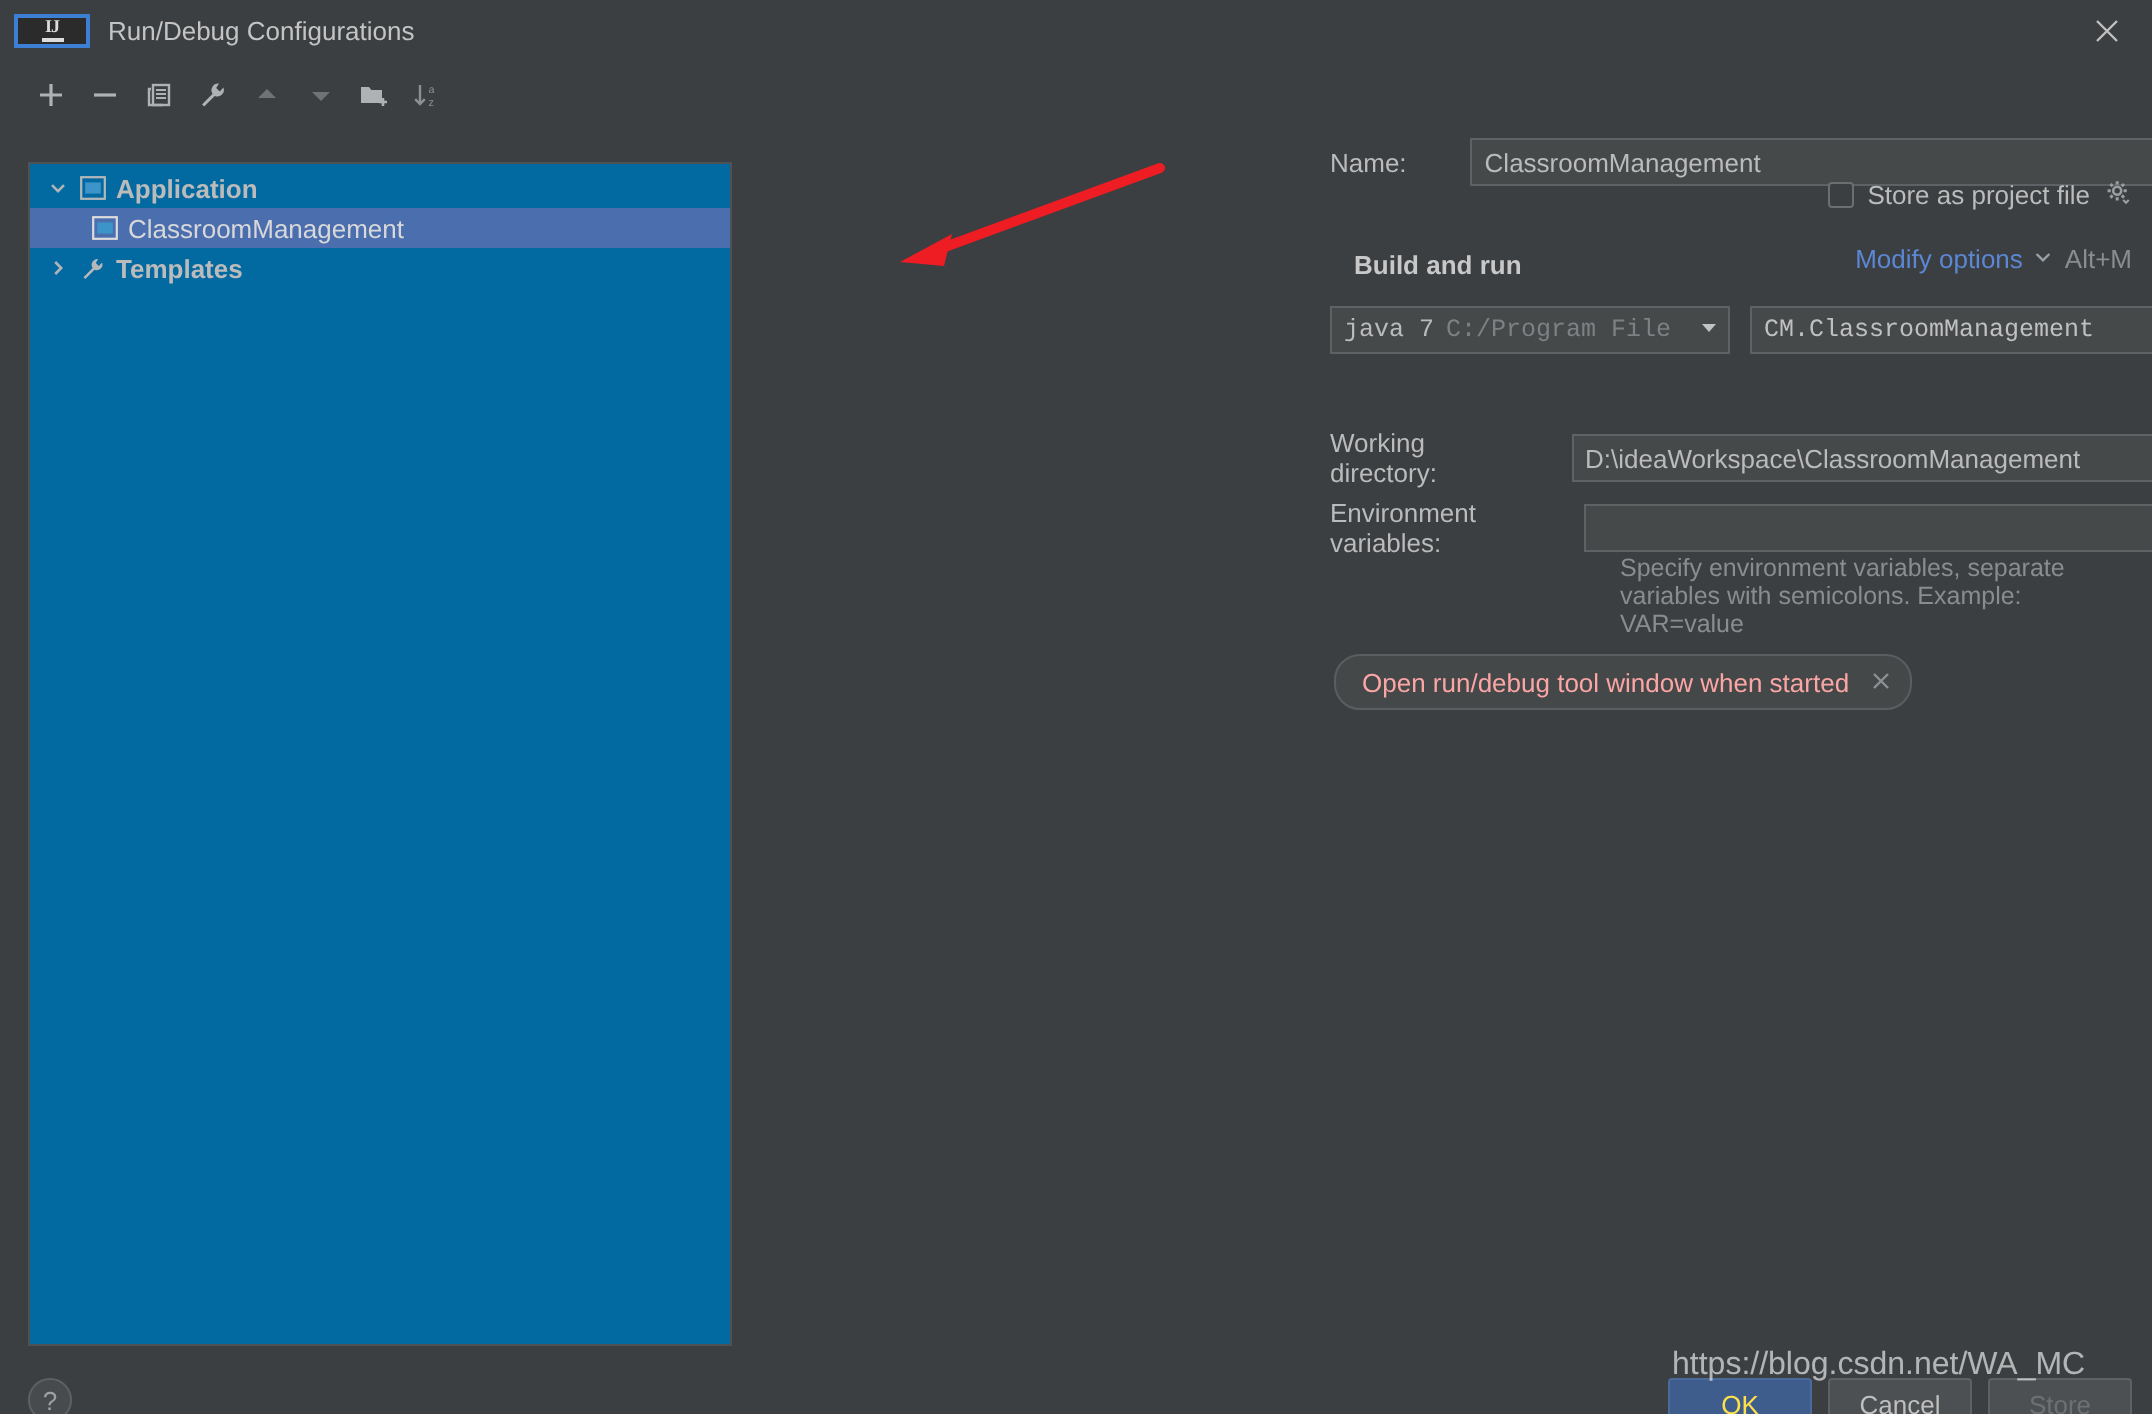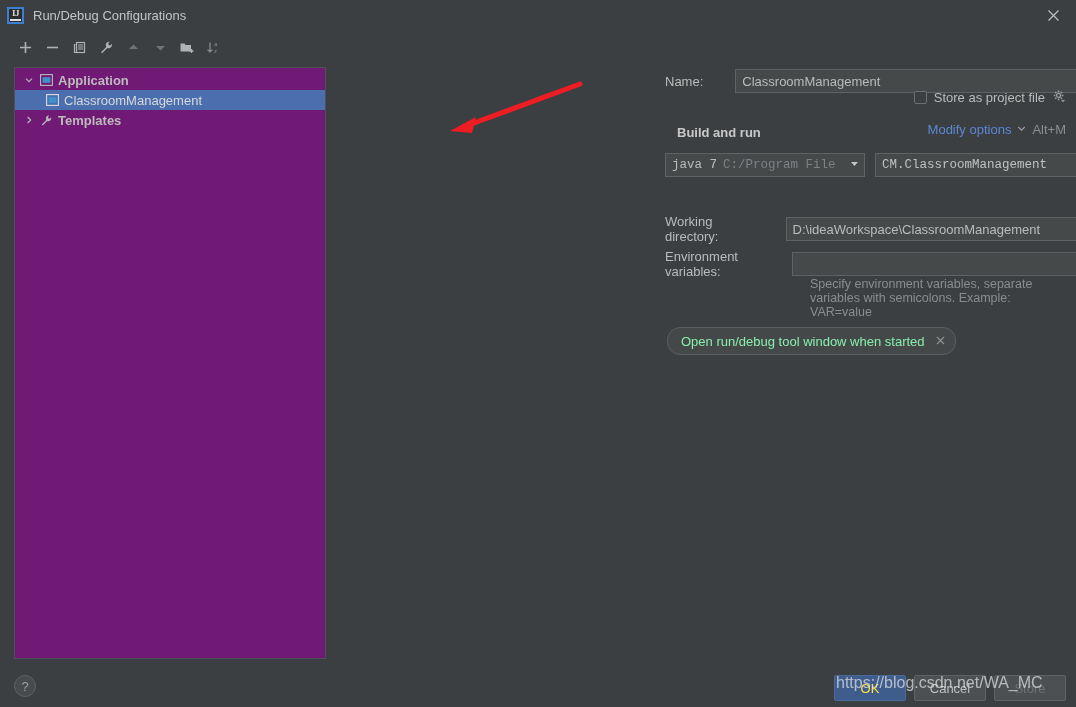--- a/index.html
+++ b/index.html
@@ -28,21 +28,21 @@
   .titlebar {
     height: 30px;
     flex: 0 0 30px;
     background: #3c3f41;
     display: flex;
     align-items: center;
     padding: 0 0 0 7px;
     position: relative;
   }
   .ij-logo {
-    width: 17px; height: 17px;
+    width: 38px; height: 17px;
     border: 2px solid #3c7fd4;
     background: #2b2b2b;
     color: #dcdcdc;
     font-family: "Liberation Serif", serif;
     font-weight: bold;
     font-size: 9px;
     line-height: 9px;
     display: flex;
     flex-direction: column;
     align-items: center;
@@ -89,24 +89,24 @@
   }
   .tb-btn {
     width: 24px; height: 24px;
     display: flex; align-items: center; justify-content: center;
     cursor: pointer;
     border-radius: 3px;
   }
   .tb-btn svg { display: block; }
 
   .tree {
-    margin: 3px 0 0 14px;
-    width: 312px;
+    margin: 17px 0 0 14px;
+    width: 352px;
     height: 592px;
-    background: #701a75;
+    background: #0369a1;
     border: 1px solid #4f5254;
     box-sizing: border-box;
     overflow: hidden;
     padding-top: 2px;
   }
   .tree-row {
     height: 20px;
     display: flex;
     align-items: center;
     font-size: 13px;
@@ -277,21 +277,21 @@
     left: 341px; top: 297px;
     height: 26px;
     border: 1px solid #5a5e60;
     border-radius: 13px;
     background: #454849;
     display: flex;
     align-items: center;
     padding: 0 9px 0 13px;
     gap: 10px;
     font-size: 13px;
-    color: #86efac;
+    color: #fca5a5;
     cursor: pointer;
   }
   .chip .x { color: #8d9193; font-size: 13px; line-height: 1; cursor: pointer; }
 
   
   .footer {
     flex: 0 0 52px;
     position: relative;
   }
   .help-btn {

